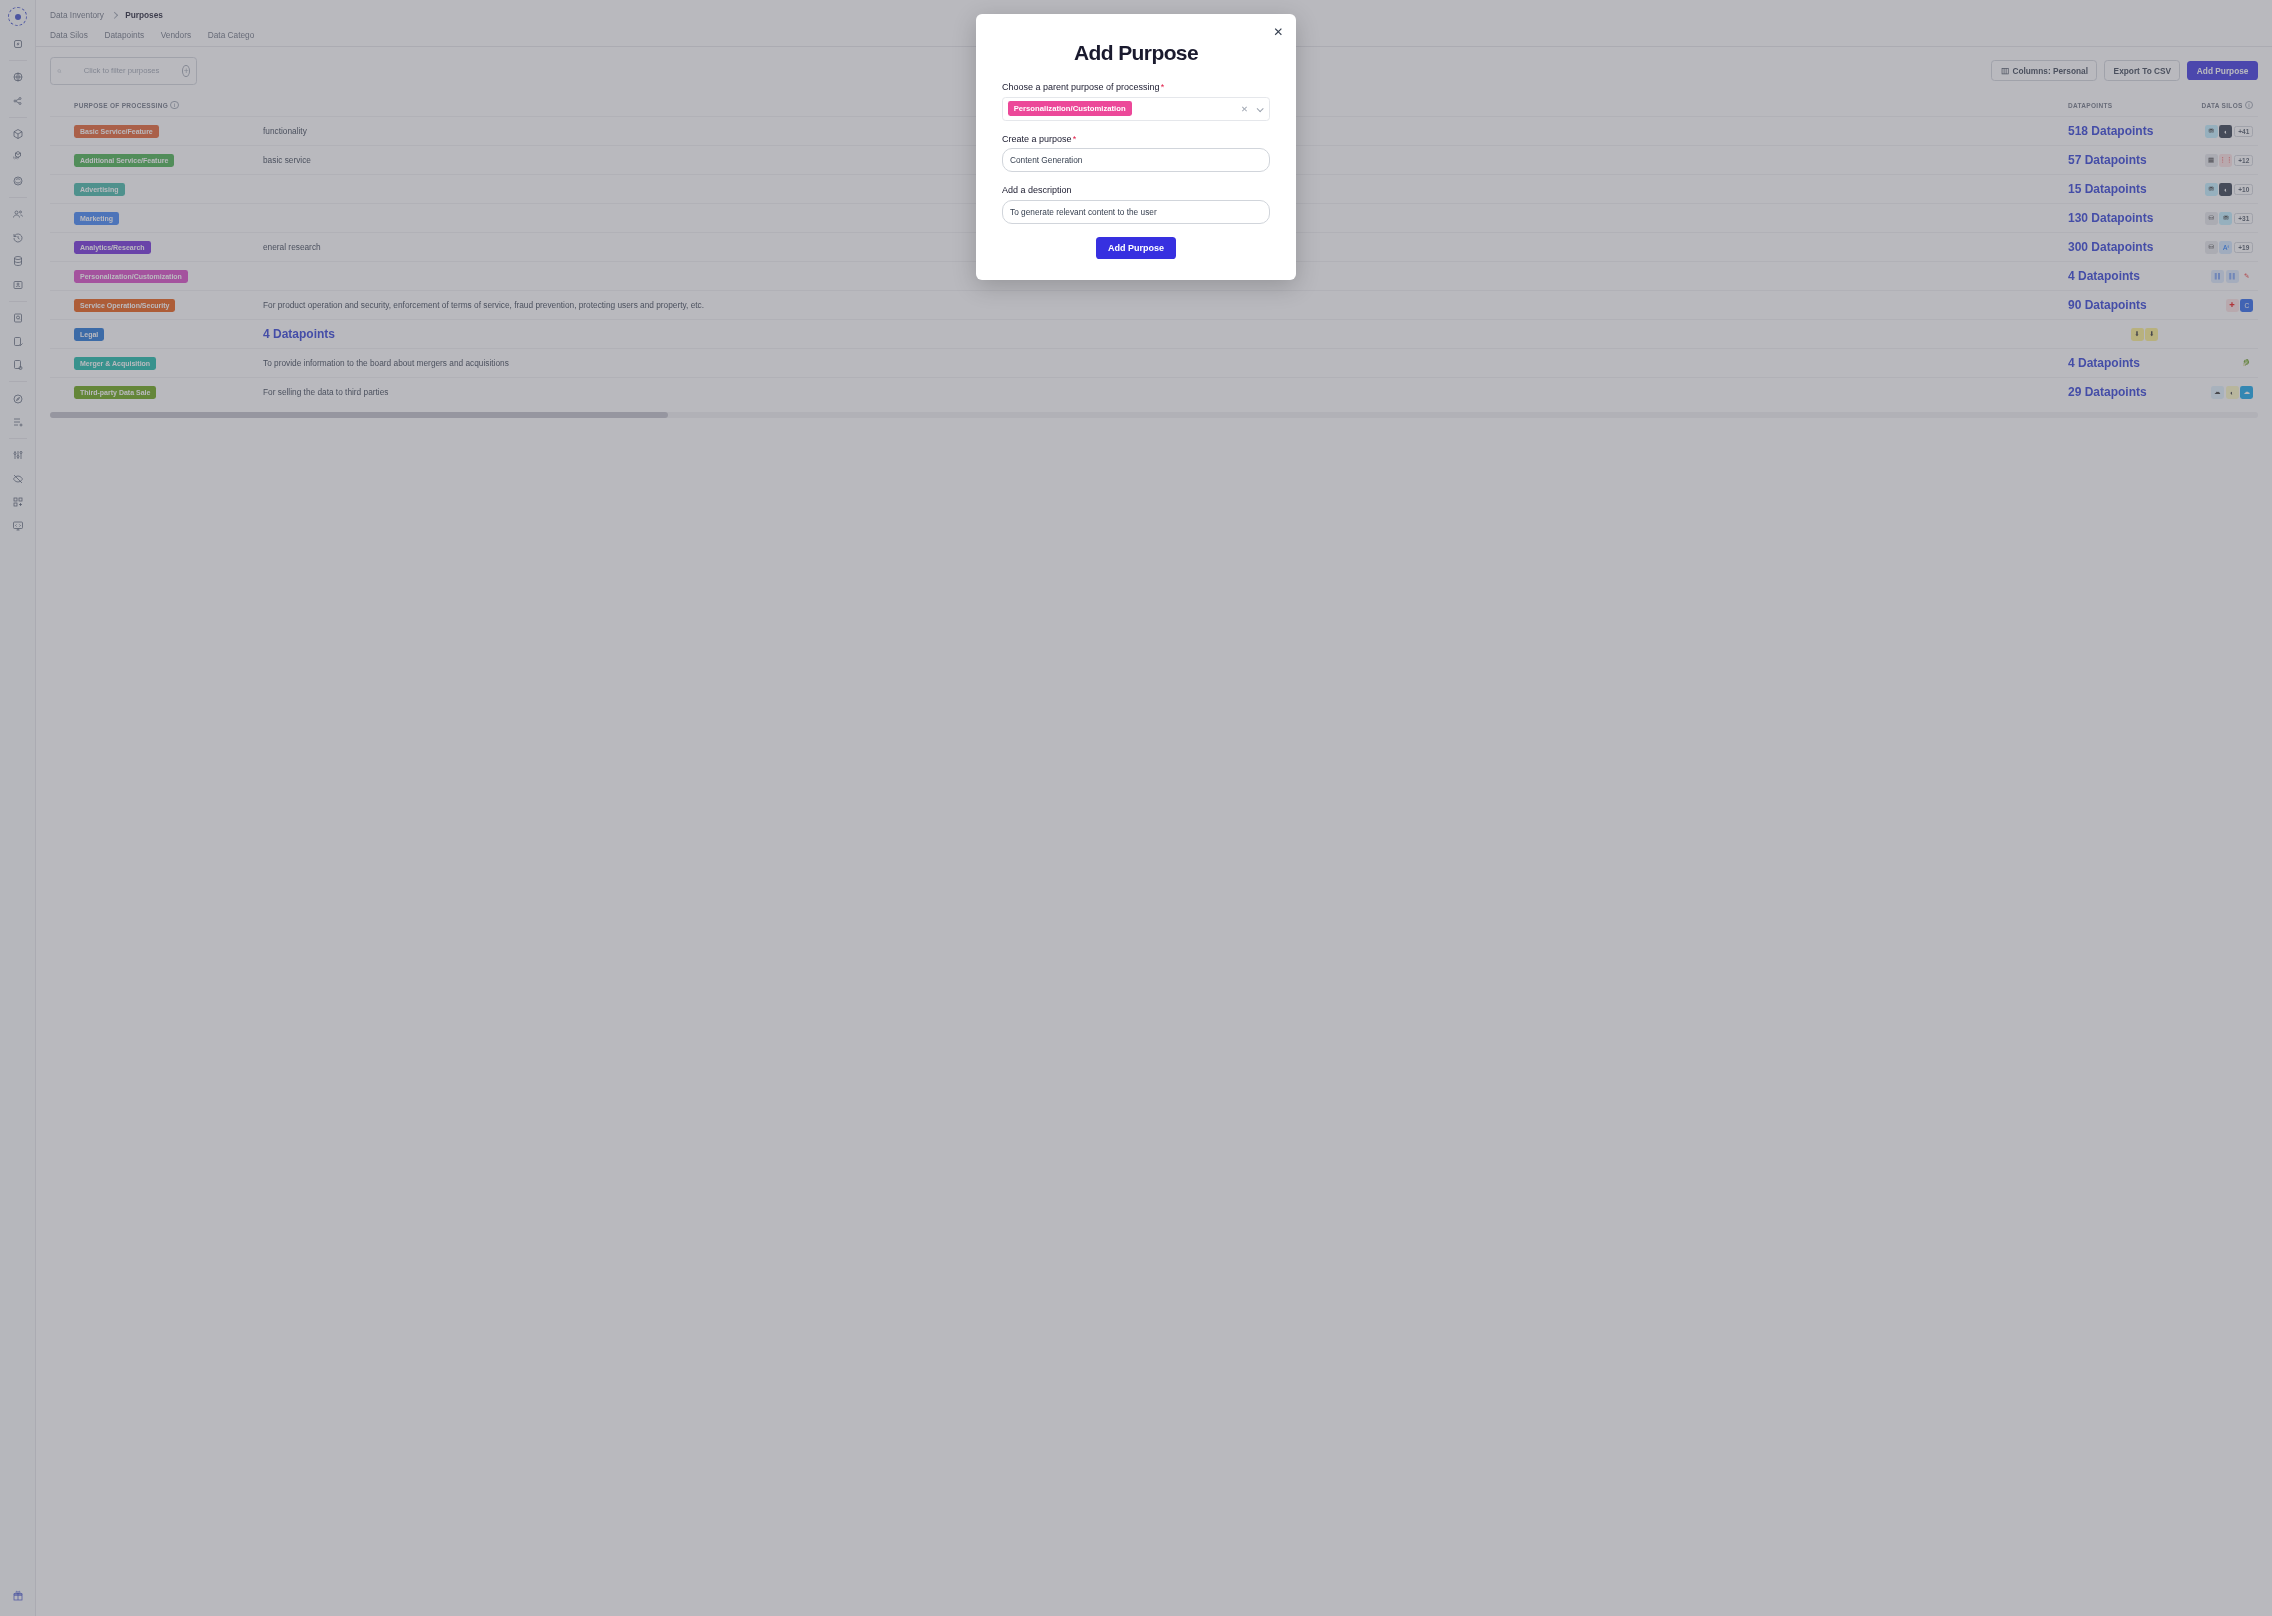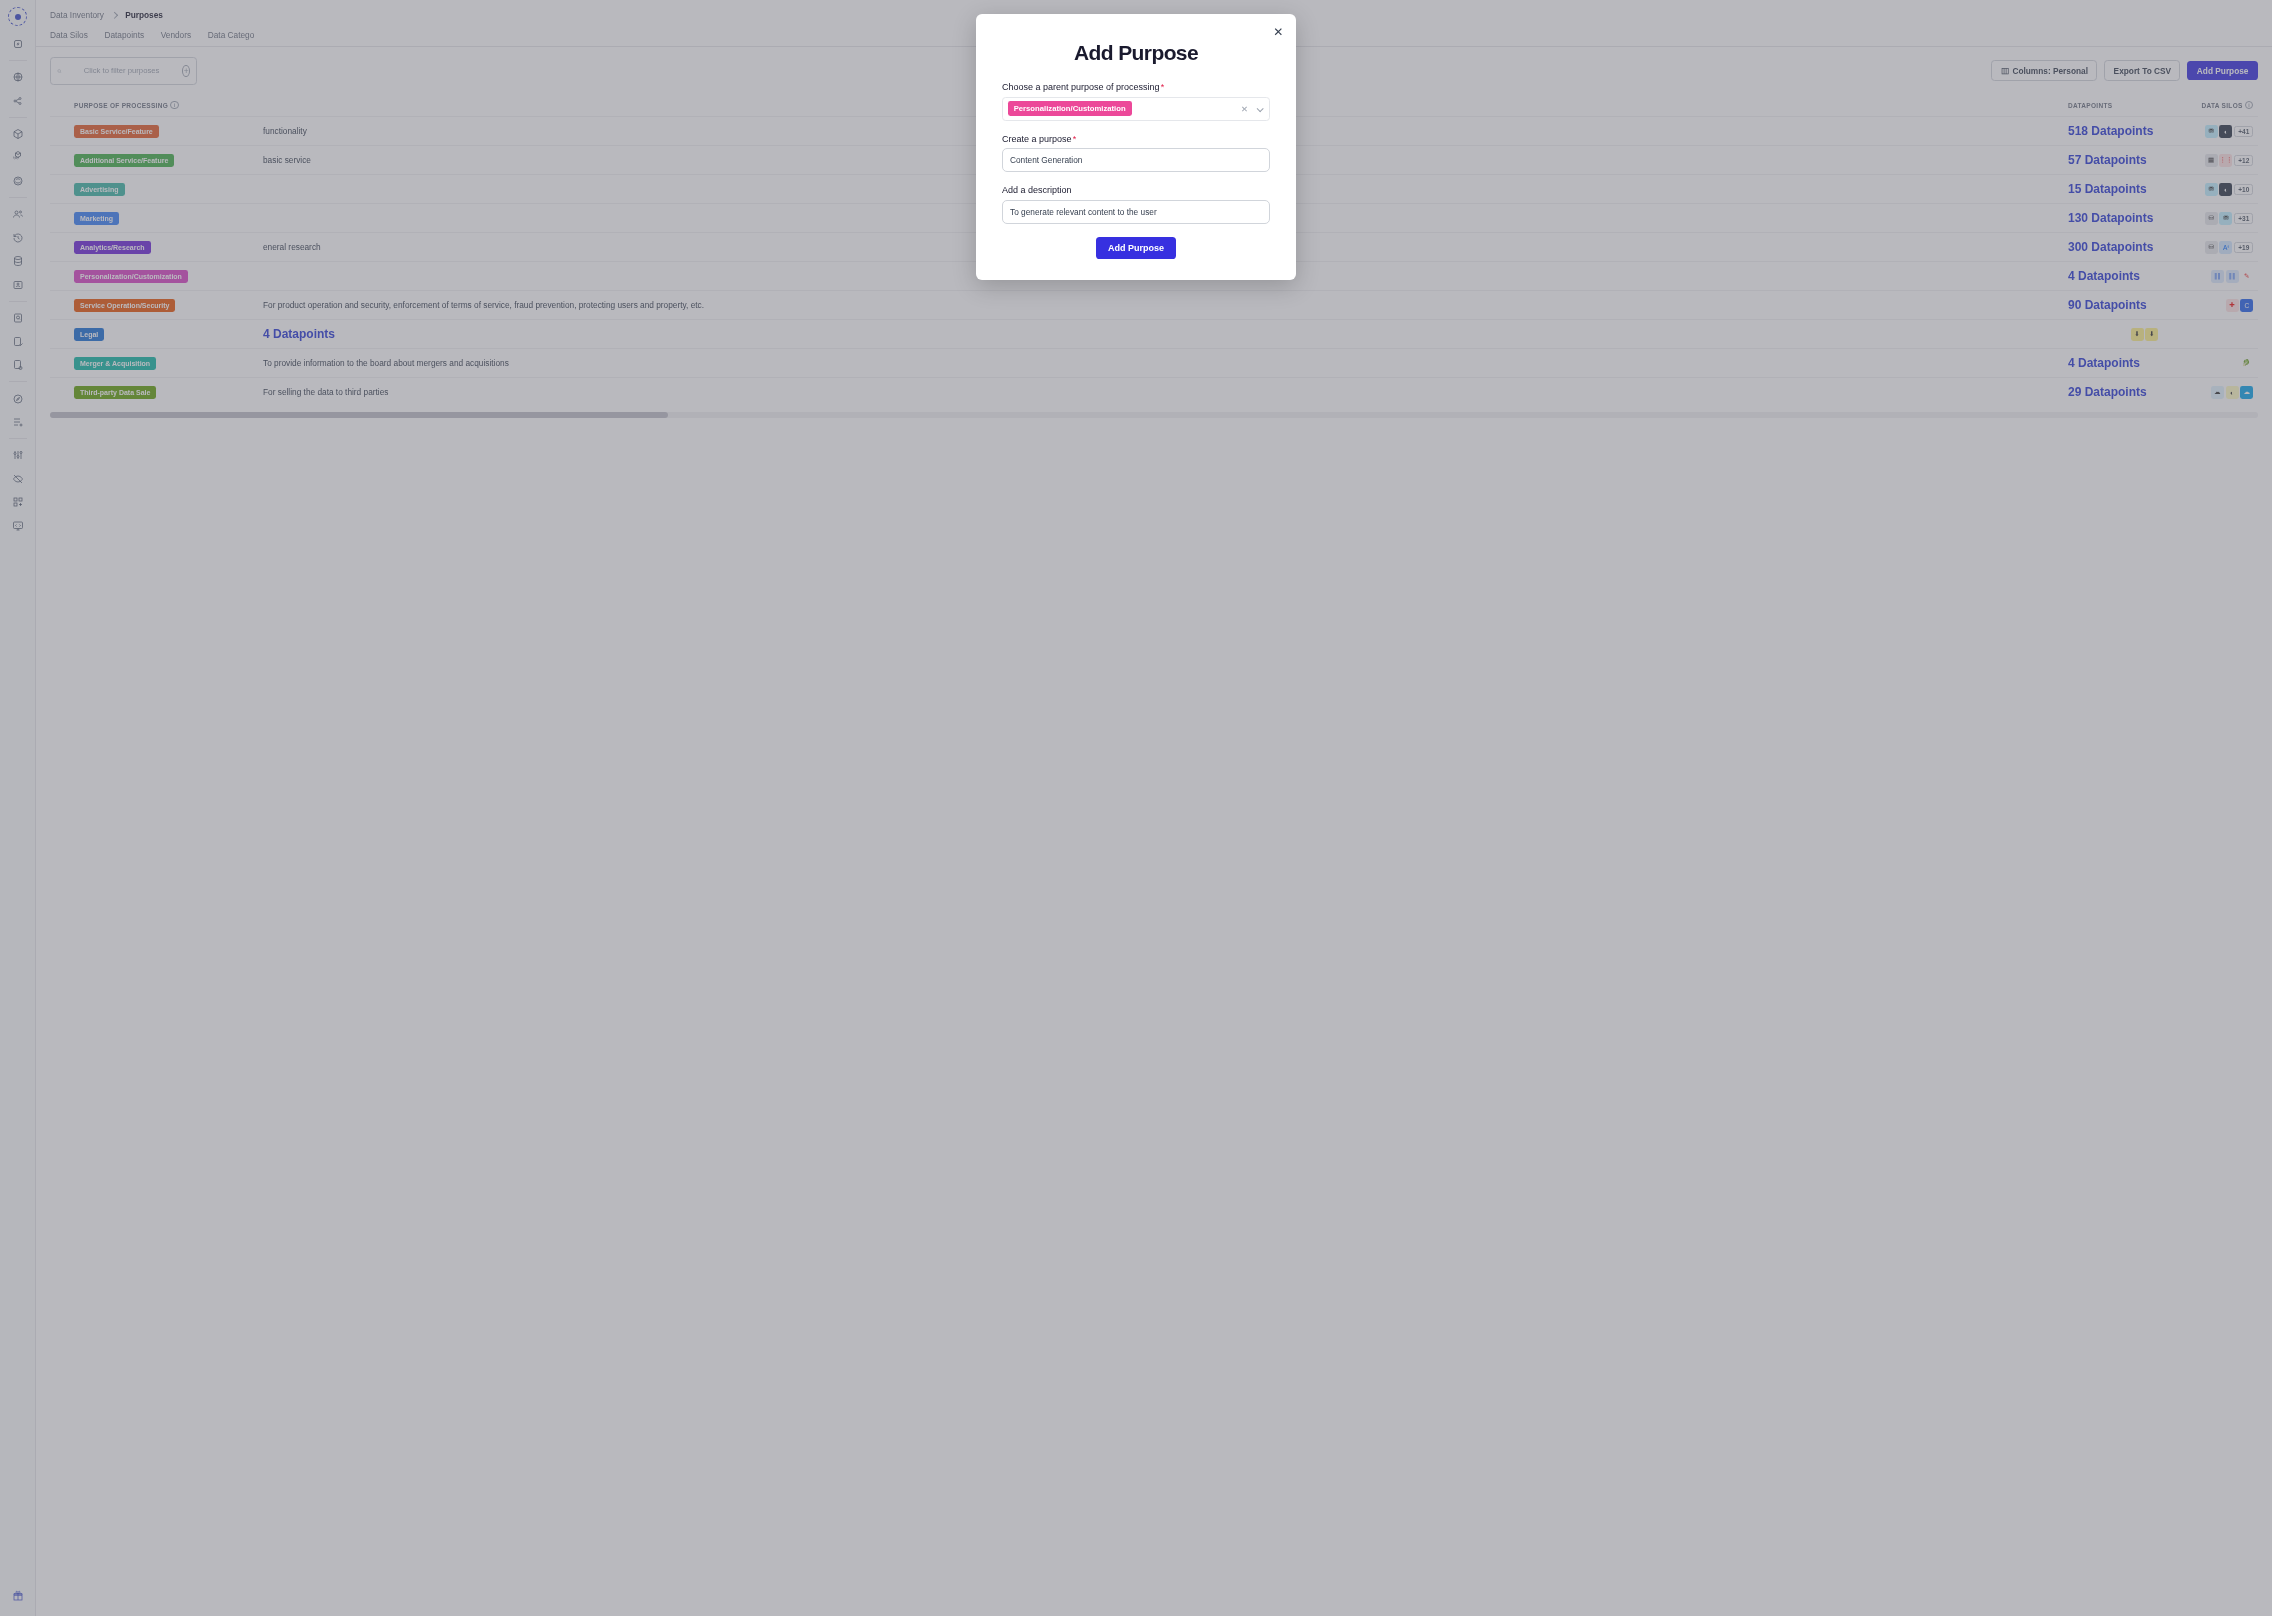--- a/index.html
+++ b/index.html
@@ -314,21 +314,21 @@
       font-size: 7.7px;
       font-weight: 600;
       padding: 3px 6px;
       border-radius: 2.4px;
     }
     .select-wrap-spacer { flex: 1; }
     .select-ctrl { color: #9ca3af; cursor: pointer; padding: 0 2.4px; font-size: 8.3px; }
     .text-input {
       width: 100%;
       border: 0.6px solid #d1d5db;
-      border-radius: 5px;
+      border-radius: 10px;
       padding: 6px 7px;
       font-size: 8.3px;
       color: #374151;
       outline: none;
     }
     .modal-actions { display: flex; justify-content: center; margin-top: 4.7px; }
     .modal-submit {
       background: #3730e0;
       color: #fff;
       border: none;

